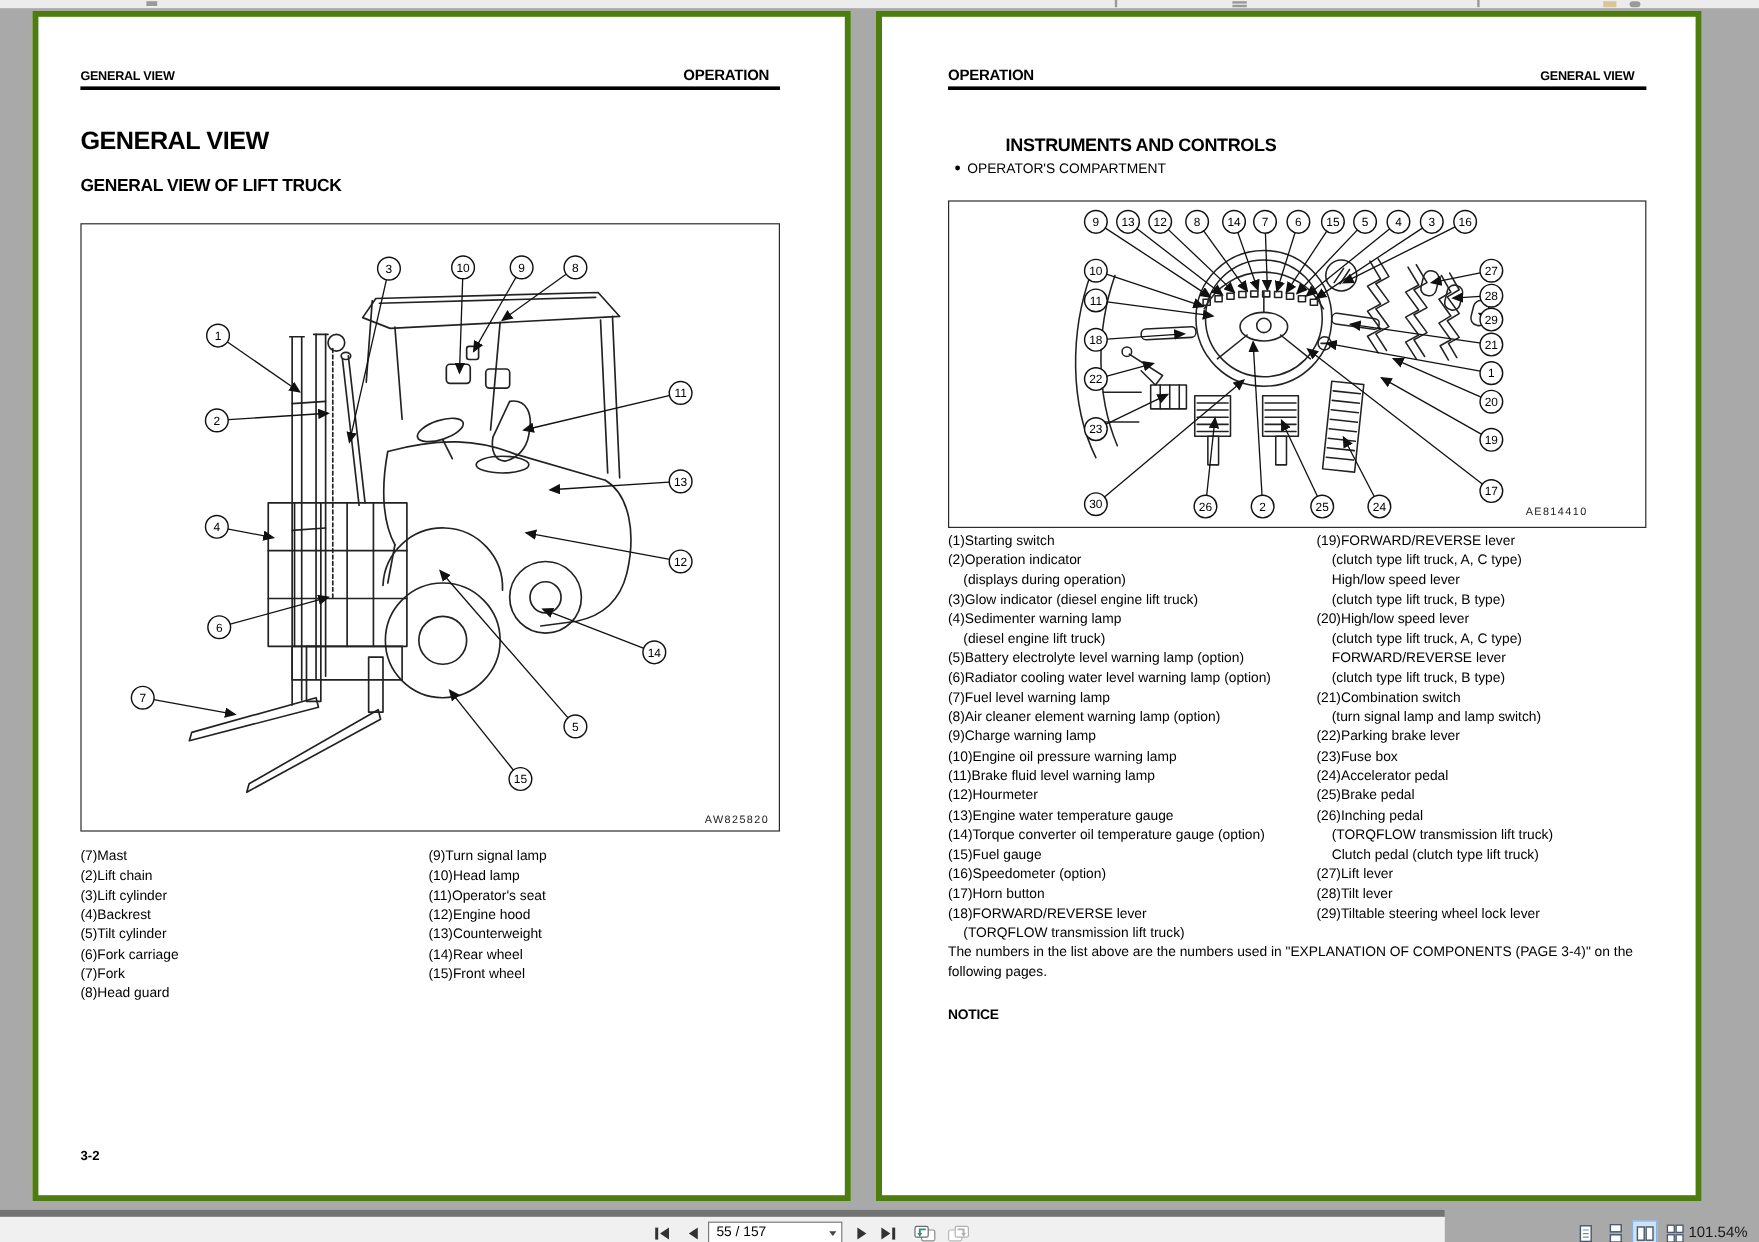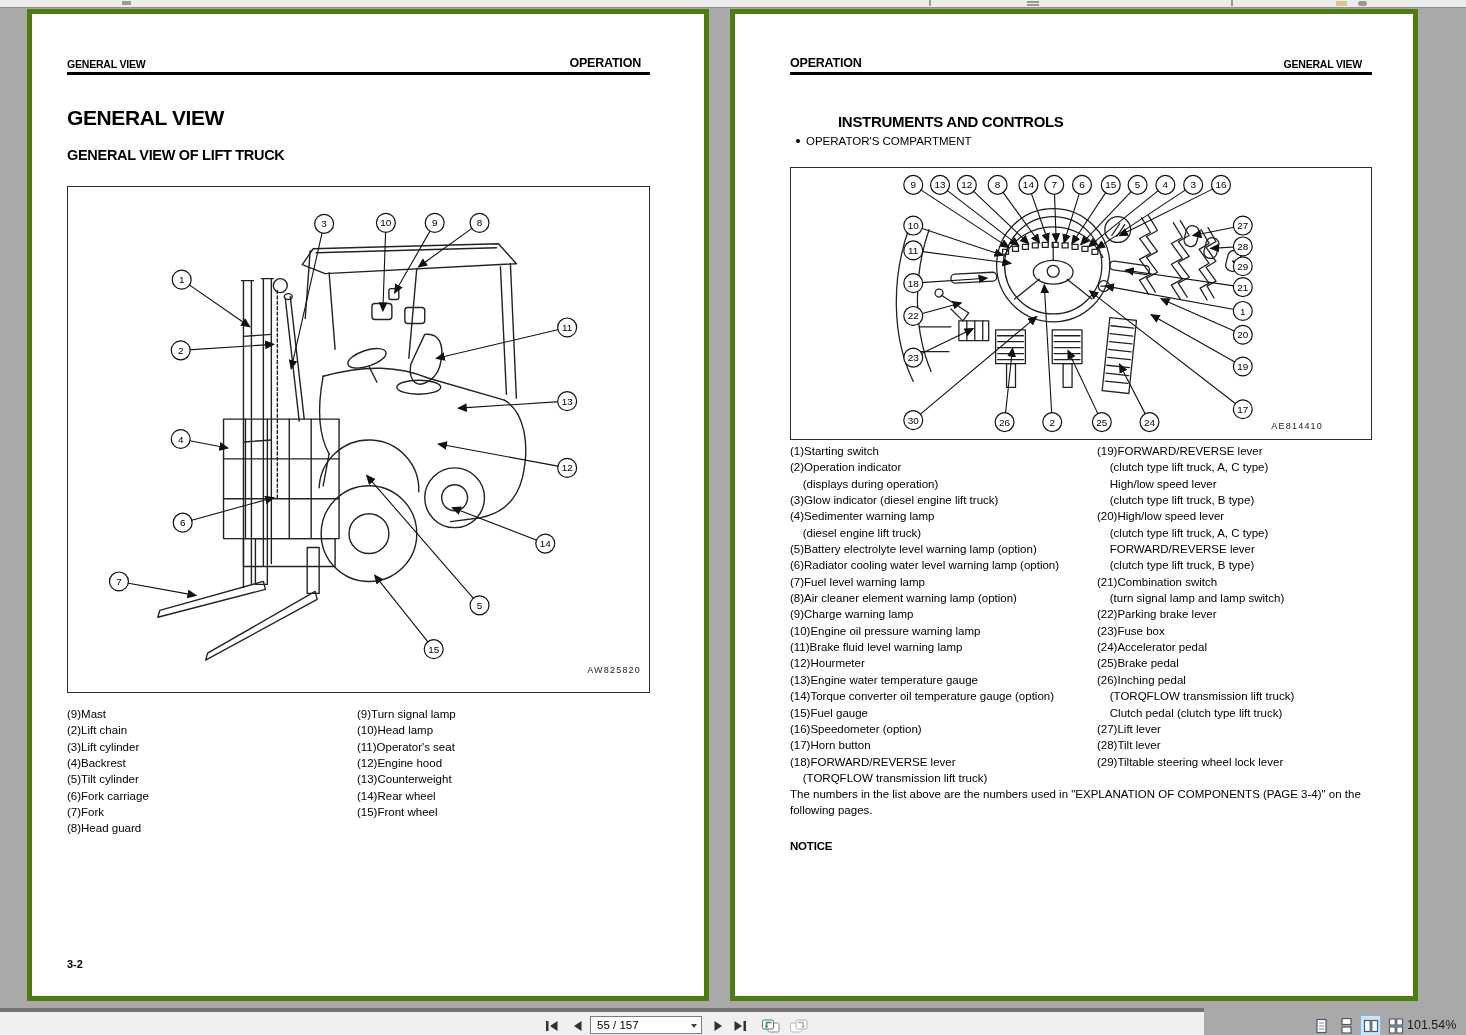--- a/index.html
+++ b/index.html
@@ -27,21 +27,21 @@
   .fig-label{position:absolute;font-size:9px;letter-spacing:1.2px;color:#1a1a1a;}
   .doc-list{position:absolute;font-size:11.5px;color:#000;}
   .doc-list .ln{white-space:pre;line-height:16.35px;height:16.35px;}
   .para{position:absolute;font-size:11.5px;line-height:16.3px;color:#000;}
   .notice{position:absolute;font-size:11.5px;line-height:16.2px;font-weight:bold;letter-spacing:-0.2px;color:#000;}
   .notice .ln{white-space:pre;}
   .notice-title{margin-bottom:0px;}
   .page-num{position:absolute;font-size:11px;font-weight:bold;color:#000;}
   svg text{font-family:"Liberation Sans",sans-serif;}
   
-  .bottom-bar{position:absolute;left:0;top:1008px;width:1204px;height:27px;background:#f0f0f0;border-top:4px solid #737373;box-sizing:border-box;z-index:6;}
+  .bottom-bar{position:absolute;left:0;top:1008px;width:1204px;height:27px;background:#f0f0f0;border-top:6px solid #737373;box-sizing:border-box;z-index:6;}
   .tb-btn{position:absolute;top:3px;width:22px;height:21px;display:flex;align-items:center;justify-content:center;cursor:default;}
   .page-combo{position:absolute;left:590px;top:4px;width:112px;height:18px;background:#fff;border:1px solid #7a7a7a;box-sizing:border-box;}
   .page-combo input{position:absolute;left:6px;top:1px;width:86px;height:14px;border:none;outline:none;font-size:11.5px;font-family:"Liberation Sans",sans-serif;color:#000;background:transparent;padding:0;}
   .combo-caret{position:absolute;right:4px;top:7px;width:0;height:0;border-left:3.5px solid transparent;border-right:3.5px solid transparent;border-top:4px solid #444;}
   .layout-btn{position:absolute;top:3px;width:21px;height:21px;display:flex;align-items:center;justify-content:center;border:1px solid transparent;box-sizing:border-box;}
   .layout-btn.active{background:#cfe3f7;border:1px solid #8ab4dd;}
   .zoom-text{position:absolute;left:1407px;top:6px;font-size:12.5px;color:#1a1a1a;white-space:nowrap;}
 </style>
 </head>
 <body>
@@ -175,25 +175,25 @@
           <circle cx="501" cy="282" r="9.5" fill="#fff" stroke="#111" stroke-width="1.2"></circle>
           <text x="501" y="285.6" text-anchor="middle" font-size="10" fill="#000">12</text>
           <circle cx="501" cy="215" r="9.5" fill="#fff" stroke="#111" stroke-width="1.2"></circle>
           <text x="501" y="218.6" text-anchor="middle" font-size="10" fill="#000">13</text>
           <circle cx="479" cy="358" r="9.5" fill="#fff" stroke="#111" stroke-width="1.2"></circle>
           <text x="479" y="361.6" text-anchor="middle" font-size="10" fill="#000">14</text>
           <circle cx="367" cy="464" r="9.5" fill="#fff" stroke="#111" stroke-width="1.2"></circle>
           <text x="367" y="467.6" text-anchor="middle" font-size="10" fill="#000">15</text>
         </g>
     </svg>
-    <div class="fig-label" style="right:8px;bottom:17px;margin-top:44px;">AW825820</div>
+    <div class="fig-label" style="right:8px;bottom:4px;margin-top:44px;">AW825820</div>
   </div>
 
   <div class="doc-list" style="left:35px;top:692px;">
-      <div class="ln">(9)Mast</div>
+      <div class="ln">(7)Mast</div>
       <div class="ln">(2)Lift chain</div>
       <div class="ln">(3)Lift cylinder</div>
       <div class="ln">(4)Backrest</div>
       <div class="ln">(5)Tilt cylinder</div>
       <div class="ln">(6)Fork carriage</div>
       <div class="ln">(7)Fork</div>
       <div class="ln">(8)Head guard</div>
     </div>
   <div class="doc-list" style="left:325px;top:692px;">
       <div class="ln">(9)Turn signal lamp</div>

